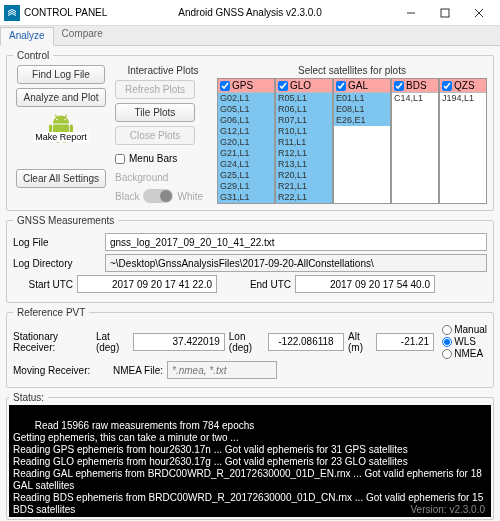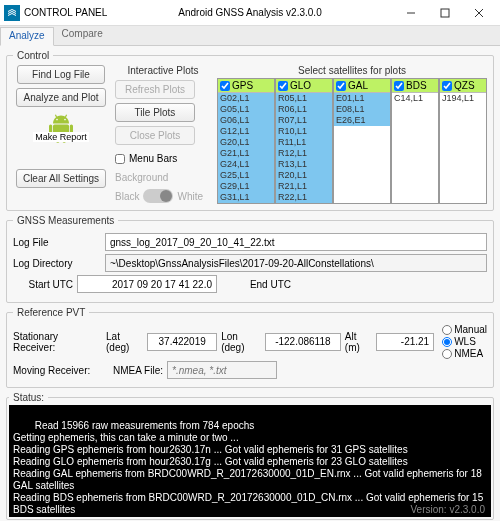--- a/index.html
+++ b/index.html
@@ -20,21 +20,21 @@
 fieldset.panel > legend { padding:0 4px; font-size:10px; color:#333; }
 .btn { background:linear-gradient(#fdfdfd,#ececec); border:1px solid #aaa; border-radius:3px; padding:3px 6px; font-size:10px; min-width:88px; text-align:center; color:#333; display:inline-block; }
 .btn.disabled { color:#aaa; border-color:#ccc; background:#f4f4f4; }
 .leftcol { display:flex; flex-direction:column; gap:4px; width:96px; align-items:center; }
 .rightcol { flex:1; }
 .row { display:flex; gap:6px; }
 .sublabel { font-size:10px; color:#333; }
 .satgrid { display:flex; gap:0; margin-top:2px; flex:1; }
 .satcol { border:1px solid #999; background:#fff; width:58px; height:126px; font-size:9px; overflow:hidden; }
 .satcol.narrow { width:48px; }
-.satcol .hdr { display:flex; align-items:center; padding:1px 2px; background:#bef264; border-bottom:1px solid #bbb; }
+.satcol .hdr { display:flex; align-items:center; padding:1px 2px; background:#fca5a5; border-bottom:1px solid #bbb; }
 .satcol .hdr input { margin-right:2px; width:10px; height:10px; }
 .satcol ul { list-style:none; }
 .satcol li { padding:0 2px; line-height:11px; font-size:9px; color:#333; }
 .satcol li.sel { background:#7ec6ef; }
 .iplots { display:flex; flex-direction:column; align-items:flex-start; gap:4px; width:96px; }
 .iplots .btn { min-width:80px; }
 .chk-row { display:flex; align-items:center; gap:4px; margin-top:4px; }
 .chk-row input { width:10px; height:10px; }
 .bgrow { display:flex; align-items:center; gap:4px; margin-top:2px; color:#aaa; }
 .toggle { width:30px; height:14px; background:#ccc; border-radius:7px; position:relative; }
@@ -213,29 +213,30 @@
     <input class="txt" style="flex: 1 1 0%;" value="gnss_log_2017_09_20_10_41_22.txt">
   </div>
   <div class="field-row">
     <label>Log Directory</label>
     <input class="txt gray" style="flex: 1 1 0%;" value="~\Desktop\GnssAnalysisFiles\2017-09-20-AllConstellations\">
   </div>
   <div class="field-row">
     <label style="width:60px;text-align:right">Start UTC</label>
     <input class="txt" style="width: 140px; text-align: right;" value="2017 09 20 17 41 22.0">
     <label style="width:60px;text-align:right;margin-left:10px">End UTC</label>
+    <input class="txt" style="width: 140px; text-align: right;" value="2017 09 20 17 54 40.0">
   </div>
 </fieldset>
 
 <fieldset class="panel">
   <legend>Reference PVT</legend>
   <div class="refrow" style="margin:2px 0">
     <span class="lbl" style="width:96px">Stationary Receiver:</span>
     <span class="lbl">Lat (deg)</span>
-    <input class="txt" style="width: 70px; text-align: center;" value="37.422019">
+    <input class="txt" style="width: 92px; text-align: right;" value="37.422019">
     <span class="lbl">Lon (deg)</span>
     <input class="txt" style="width: 76px; text-align: center;" value="-122.086118">
     <span class="lbl">Alt (m)</span>
     <input class="txt" style="width: 58px; text-align: right;" value="-21.21">
     <div class="radio-col">
       <label>
             <input type="radio" name="rm" style="">
             <span>Manual</span>
           </label>
       <label>

